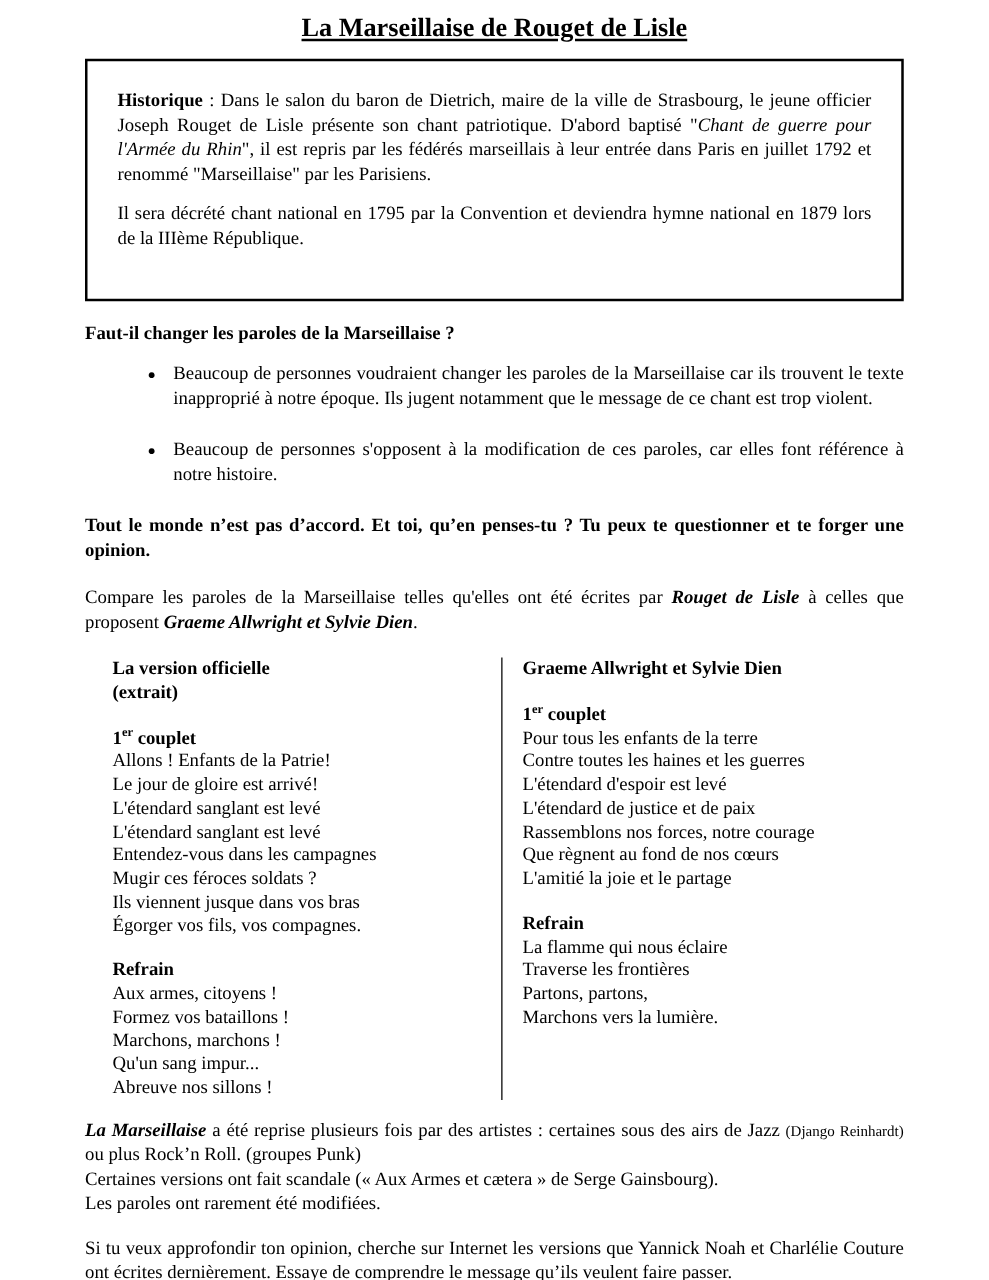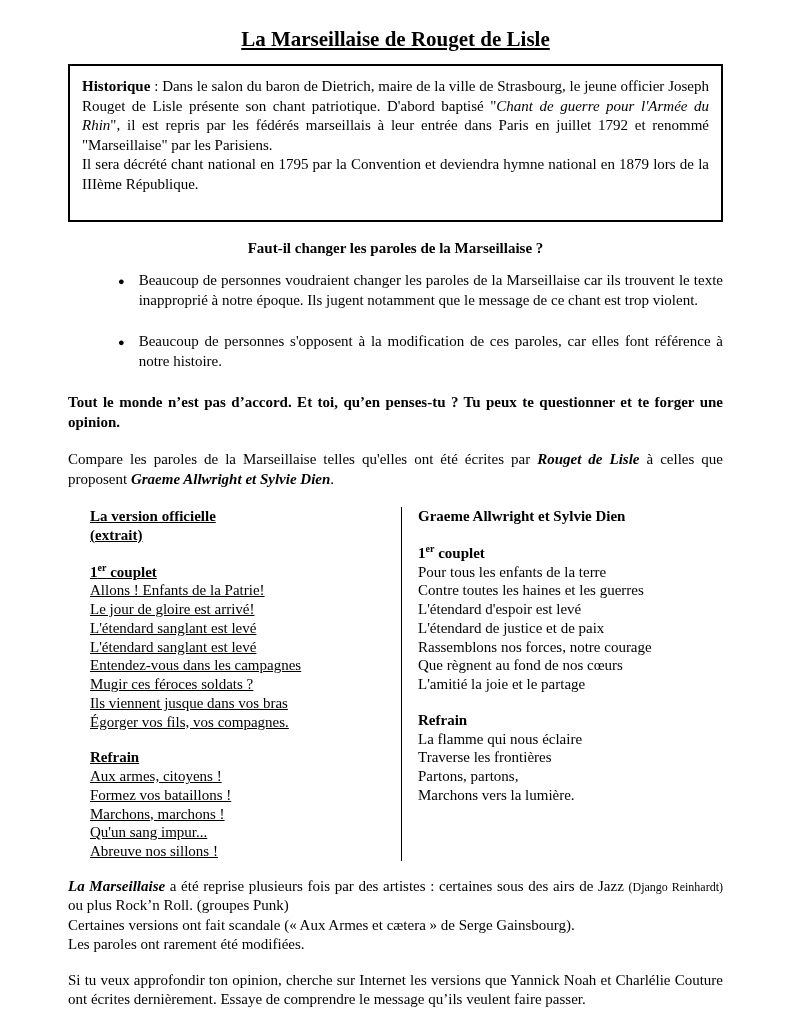--- a/index.html
+++ b/index.html
@@ -4,40 +4,40 @@
 <style>
   * { box-sizing: border-box; }
   html, body { margin: 0; padding: 0; }
   body {
     width: 791px; height: 1024px;
     background: #ffffff;
     color: #000000;
     font-family: "Liberation Serif", serif;
     font-size: 15px;
   }
-  .page { width: 791px; height: 1024px; padding: 21px 68px 0 68px; overflow: hidden; }
+  .page { width: 791px; height: 1024px; padding: 4px 68px 0 68px; overflow: hidden; }
   .title {
     text-align: center; font-weight: bold; text-decoration: underline;
     font-size: 21px; margin: 6px 0 12px 0;
   }
   .hist-box { border: 2px solid #000; padding: 11px 12px 26px 12px; line-height: 1.3; }
-  .hist-box p { margin: 0; text-align: justify; }
+  .hist-box p { margin: 12px; text-align: justify; }
   .b  { font-weight: bold; }
   .i  { font-style: italic; }
   .bi { font-weight: bold; font-style: italic; }
   .small { font-size: 12px; }
-  .section-heading { font-weight: bold; margin-top: 18px; text-align: center; }
+  .section-heading { font-weight: bold; margin-top: 18px; }
   .bullet-row { display: flex; padding-left: 50px; gap: 14px; margin-top: 14px; }
   .bullet-row.gap-lg { margin-top: 22px; }
   .bullet-glyph { flex: none; font-size: 11px; line-height: 20px; }
   .bullet-text { flex: 1; text-align: justify; line-height: 1.3; }
   .opinion { font-weight: bold; margin: 22px 0 0 0; line-height: 1.3; text-align: justify; }
   .compare { margin: 18px 0 0 0; text-align: justify; line-height: 1.3; }
   .versions { display: flex; margin: 18px 0 0 22px; }
-  .col-left  { width: 311px; padding-right: 10px; text-decoration: underline; }
+  .col-left  { width: 311px; padding-right: 10px; }
   .divider   { width: 1px; background: #000; }
   .col-right { flex: 1; padding-left: 16px; }
   .col-heading { font-weight: bold; line-height: 1.25; }
   .verse-title, .refrain-label { font-weight: bold; margin-top: 17px; line-height: 1.25; }
   .verse-line { line-height: 1.25; }
   sup { font-size: 10px; }
   .footer-p { margin: 16px 0 0 0; text-align: justify; line-height: 1.3; }
 </style>
 </head>
 <body>

